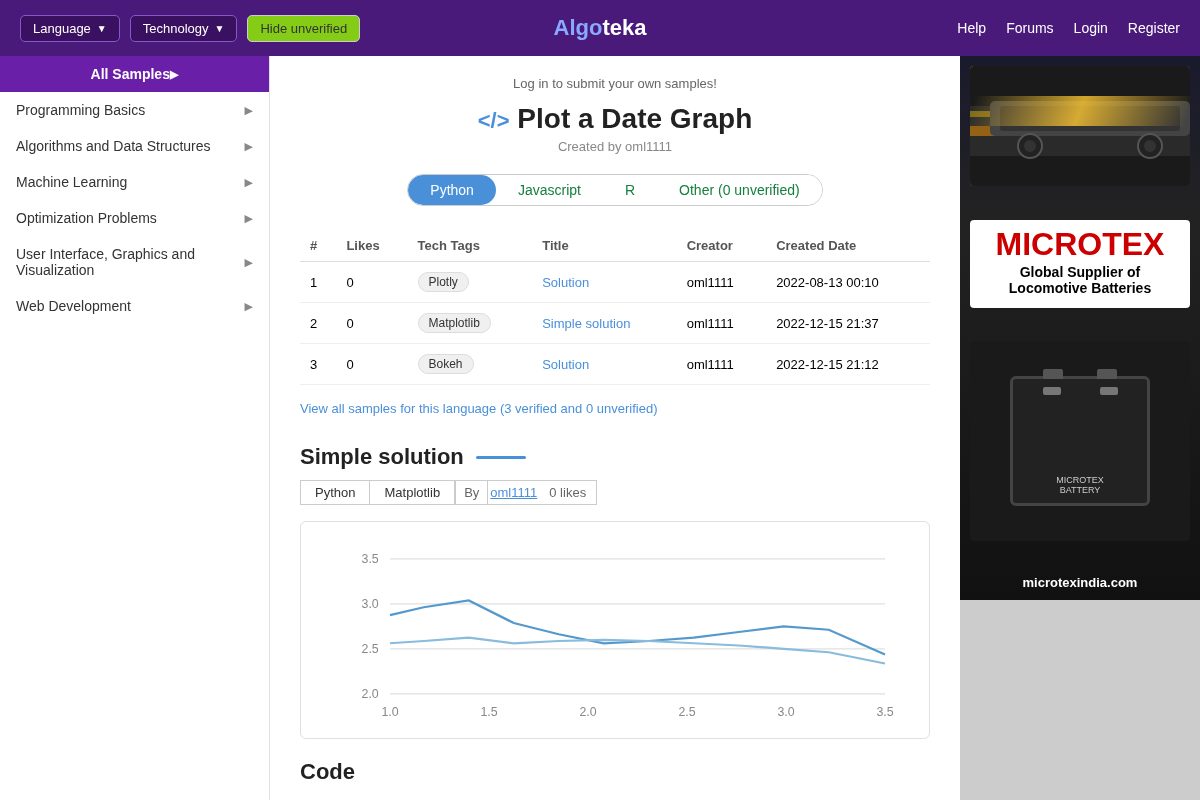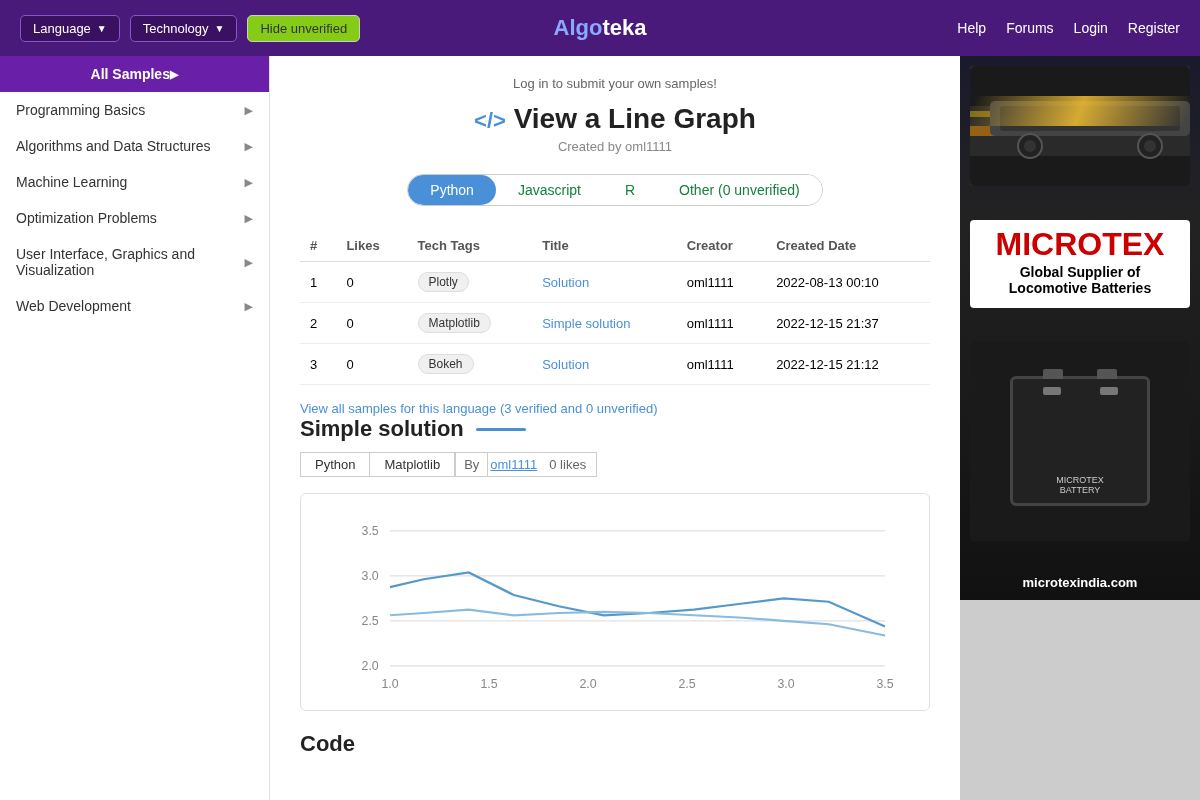--- a/index.html
+++ b/index.html
@@ -211,21 +211,21 @@
       display: inline-block;
       background: #f0f0f0;
       border: 1px solid #ddd;
       border-radius: 12px;
       padding: 2px 10px;
       font-size: 12px;
       color: #333;
     }
     .solutions-table a { color: #4a90d9; text-decoration: none; }
 
-    .view-all-link { color: #4a90d9; font-size: 13px; text-decoration: none; display: block; }
+    .view-all-link { color: #4a90d9; font-size: 13px; text-decoration: none; display: block; margin-bottom: 28px; }
 
     
     .solution-section { margin-bottom: 20px; }
     .solution-title-row {
       display: flex;
       align-items: center;
       gap: 12px;
       margin-bottom: 10px;
     }
     .solution-title { font-size: 22px; font-weight: 700; color: #222; }
@@ -338,21 +338,21 @@
       </div>
     </div>
 
   <div class="content">
 
     <div class="login-notice">Log in to submit your own samples!</div>
 
     <div class="problem-header">
       <div class="problem-title">
         <span class="code-icon">&lt;/&gt;</span>
-        <span>View a Line Graph</span>
+        <span>Plot a Date Graph</span>
       </div>
       <div class="problem-by">Created by oml1111</div>
     </div>
 
     <div class="lang-tabs">
 
     <button class="lang-tab active">Python</button>
         <button class="lang-tab">Javascript</button>
         <button class="lang-tab">R</button>
         <button class="lang-tab">Other (0 unverified)</button>

